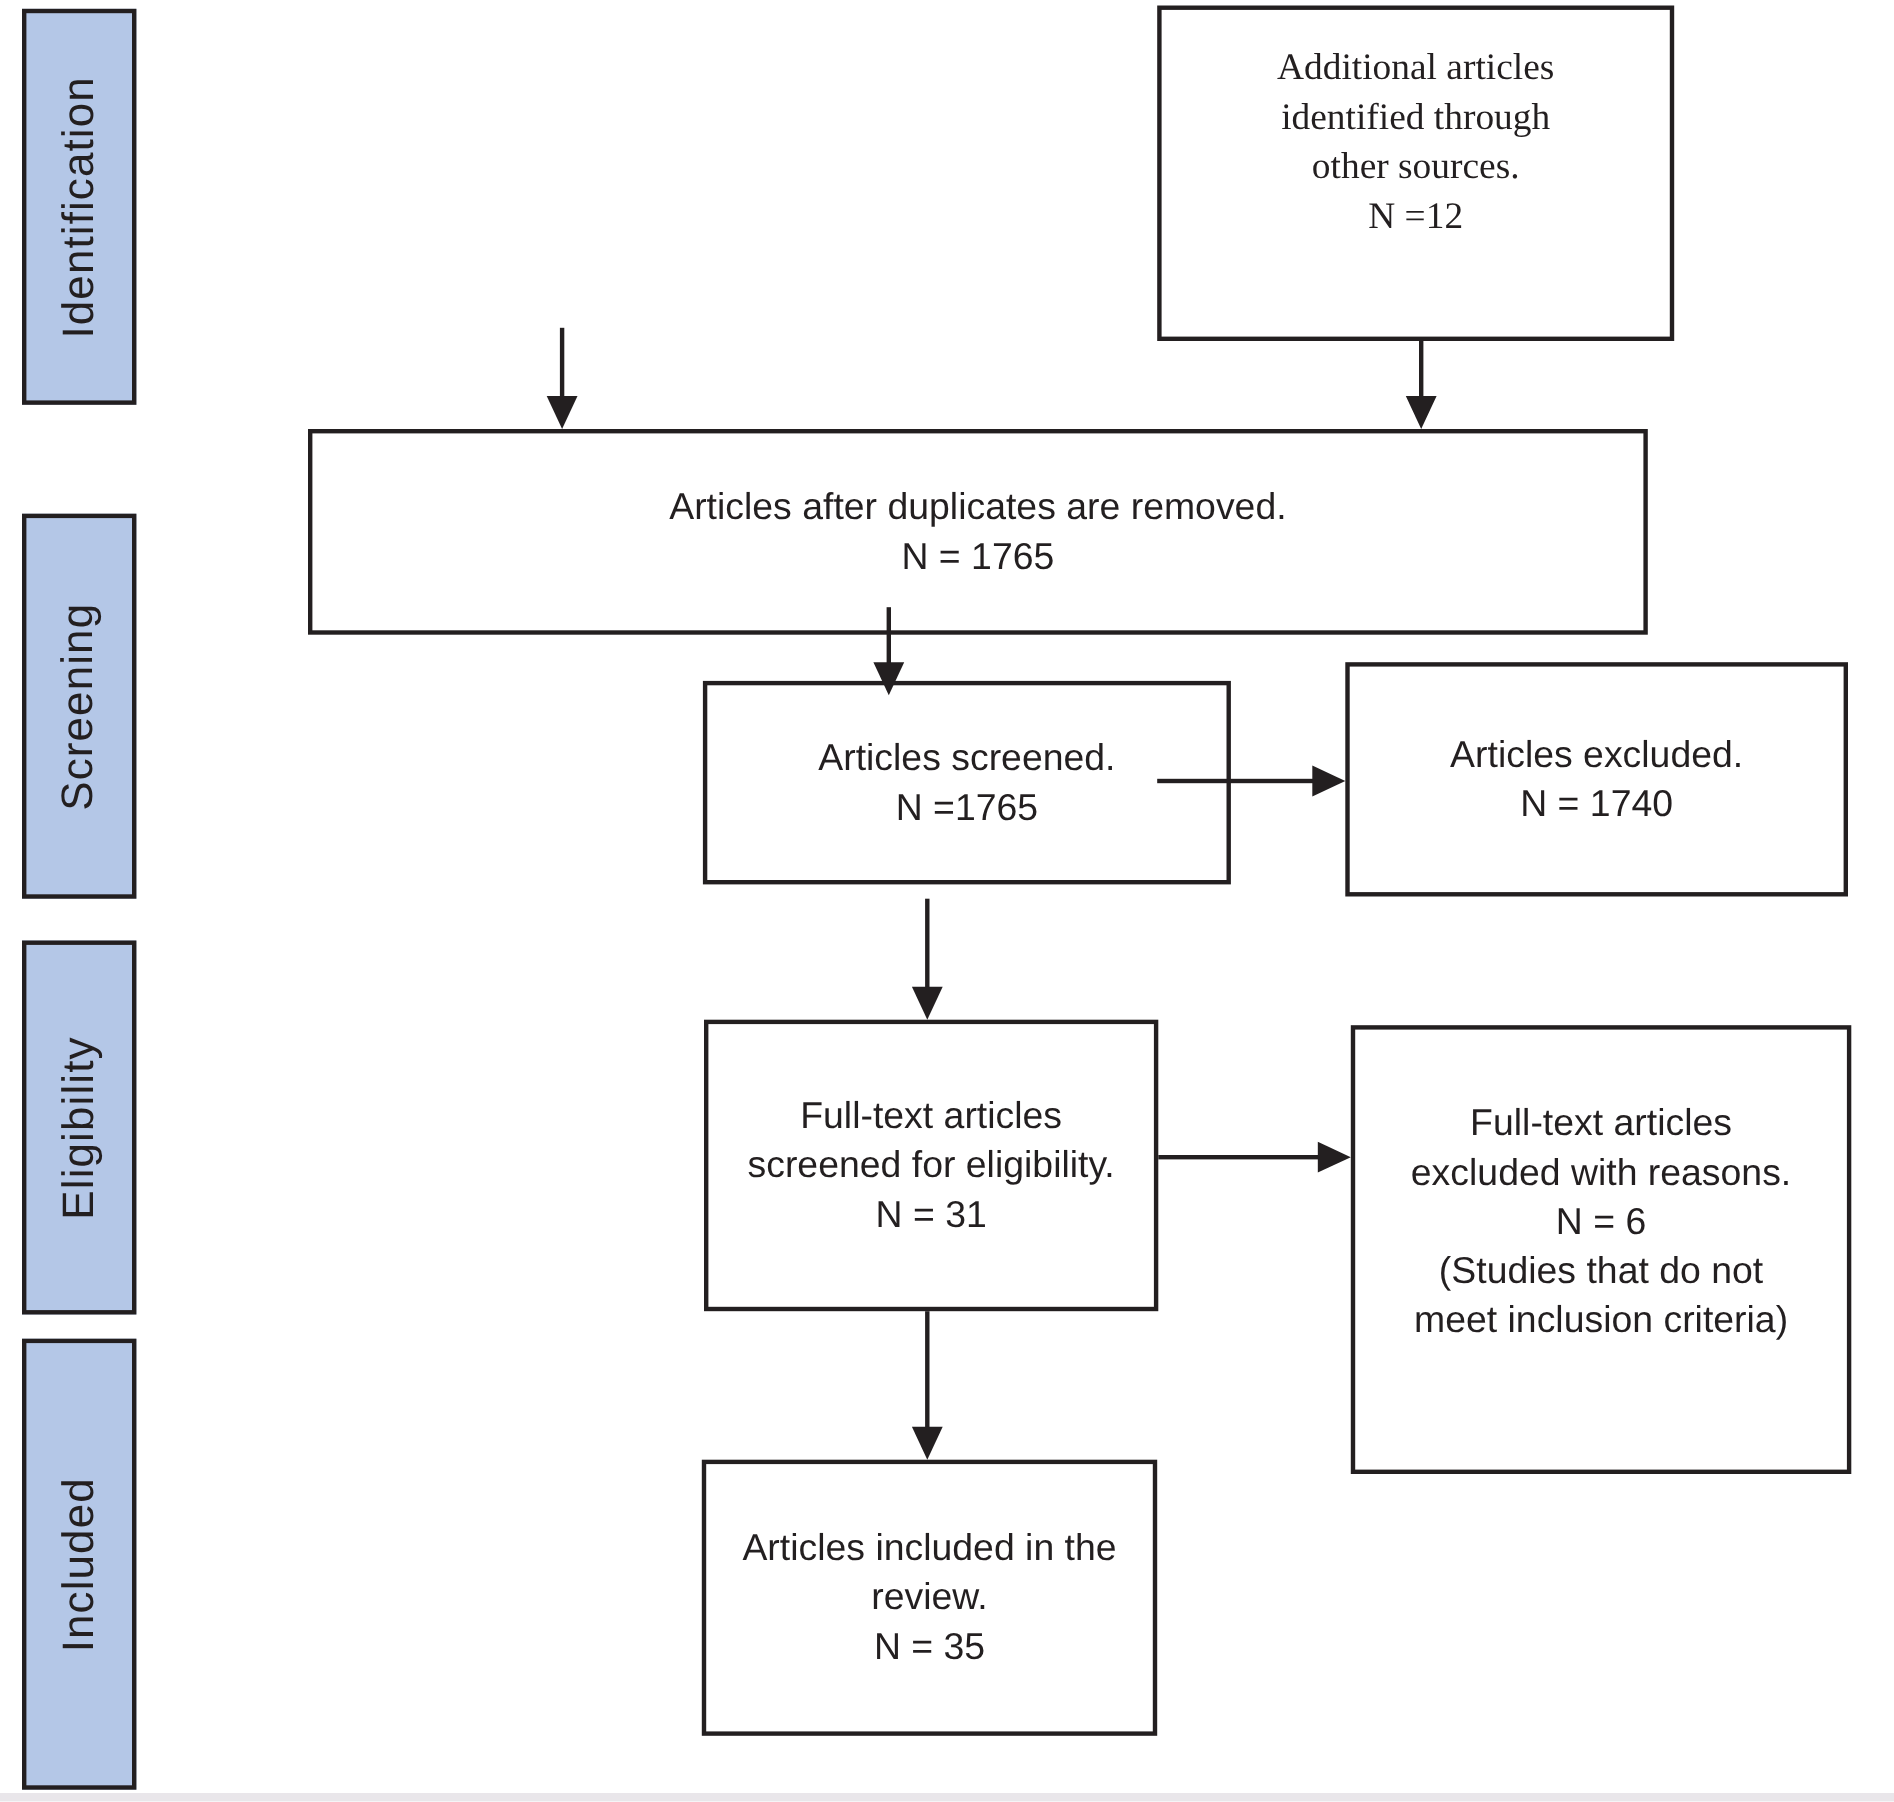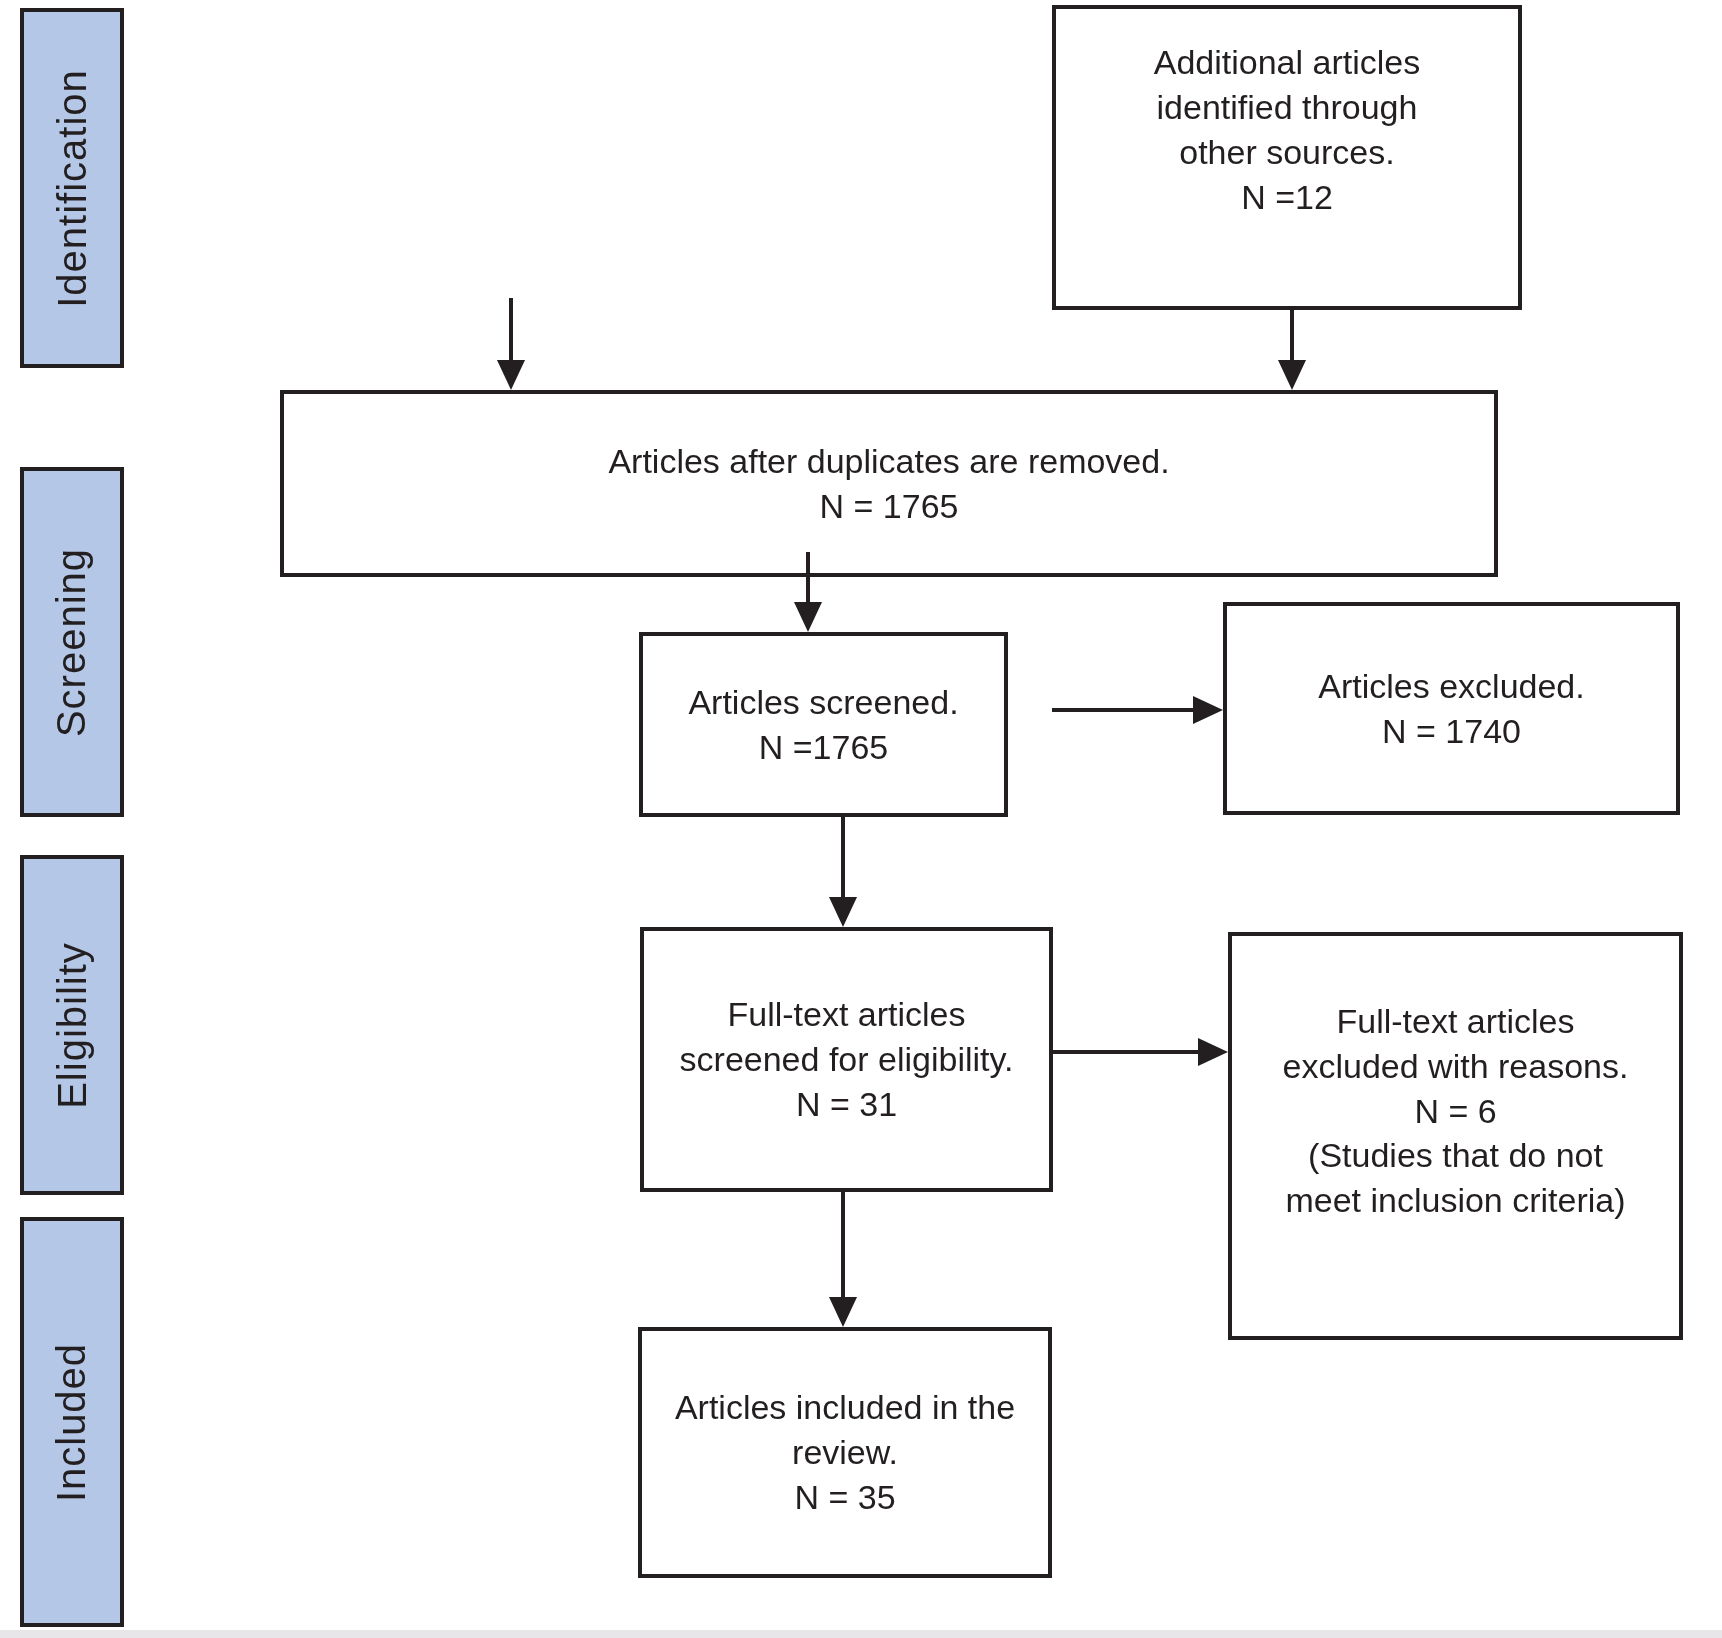--- a/index.html
+++ b/index.html
@@ -48,21 +48,21 @@
     justify-content: center;
   }
   .btext {
     white-space: pre-line;
     text-align: center;
     font-size: 34px;
     line-height: 1.32;
     color: var(--ink);
     padding: 0 4px;
   }
-  .box.pad-b55 .btext { padding-bottom: 55px; }
+  .box.pad-b55 .btext { padding-bottom: 55px; font-family: Liberation Serif, serif; }
   .box.pad-b50 .btext { padding-bottom: 50px; }
   
   .shaft-v { position: absolute; width: 4px; background: var(--ink); }
   .shaft-h { position: absolute; height: 4px; background: var(--ink); }
   .head-down {
     position: absolute; width: 0; height: 0;
     border-left: 14px solid transparent;
     border-right: 14px solid transparent;
     border-top: 30px solid var(--ink);
   }
@@ -103,21 +103,21 @@
 identified through
 other sources.
 N =12</span>
   </div>
 
   <div class="box" style="left:280px;top:390px;width:1218px;height:187px">
     <span class="btext">Articles after duplicates are removed.
 N = 1765</span>
   </div>
 
-  <div class="box" style="left:639px;top:632px;width:369px;height:185px">
+  <div class="box" style="left:639px;top:619px;width:480px;height:185px">
     <span class="btext">Articles screened.
 N =1765</span>
   </div>
 
   <div class="box" style="left:1223px;top:602px;width:457px;height:213px">
     <span class="btext">Articles excluded.
 N = 1740</span>
   </div>
 
   <div class="box" style="left:640px;top:927px;width:413px;height:265px">

